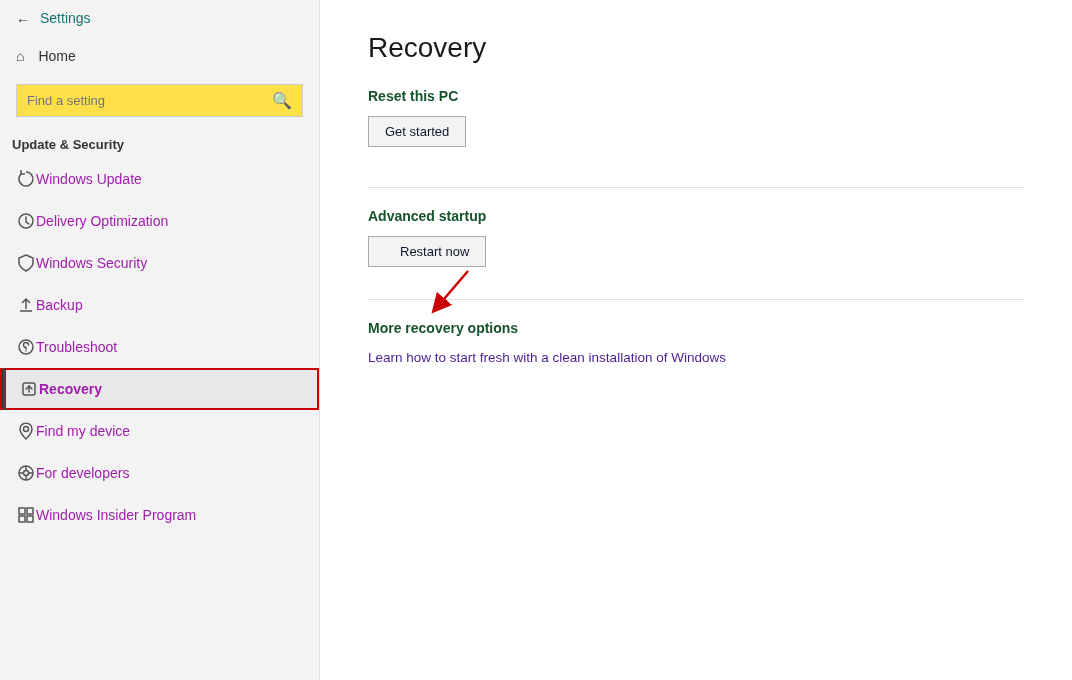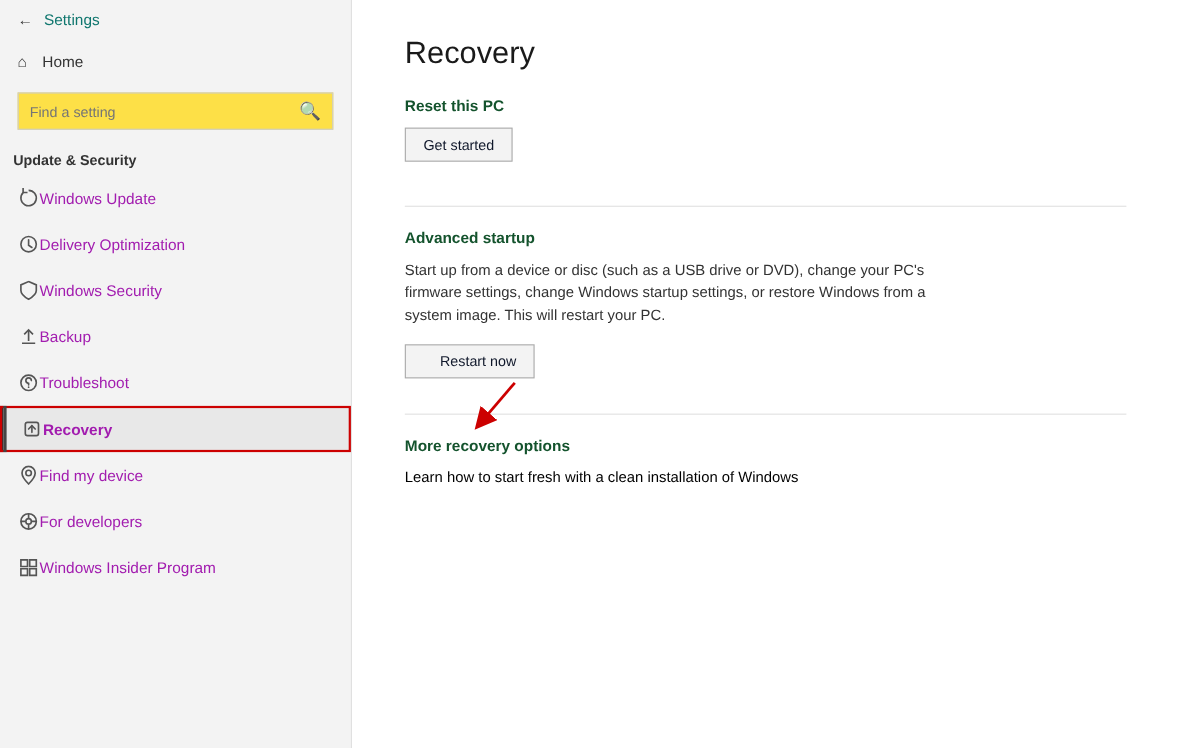--- a/index.html
+++ b/index.html
@@ -158,21 +158,21 @@
       margin-bottom: 32px;
     }
 
     .divider {
       border: none;
       border-top: 1px solid #e0e0e0;
       margin: 8px 0 20px 0;
     }
 
     .link-text {
-      color: #000000;
+      color: #4c1d95;
       font-size: 13.5px;
       cursor: pointer;
       text-decoration: none;
     }
 
     
     .arrow-container {
       position: relative;
       display: inline-block;
     }
@@ -311,21 +311,20 @@
   <h1 class="page-title">Recovery</h1>
 
   
   <h2 class="section-title">Reset this PC</h2>
   <button class="btn">Get started</button>
 
   <hr class="divider">
 
   
   <h2 class="section-title">Advanced startup</h2>
-  <p class="section-desc">Start up from a device or disc (such as a USB drive or DVD), change your PC's firmware settings, change Windows startup settings, or restore Windows from a system image. This will restart your PC.</p>
   
   <div class="arrow-container">
     <button class="btn" style="margin-bottom: 0; padding-left: 31px;">Restart now</button>
     
     <svg class="red-arrow" viewBox="0 0 60 50">
       <defs>
         <marker id="arrowhead" markerWidth="8" markerHeight="8" refX="4" refY="4" orient="auto">
           <path d="M0,0 L8,4 L0,8 Z" fill="#cc0000"></path>
         </marker>
       </defs>

